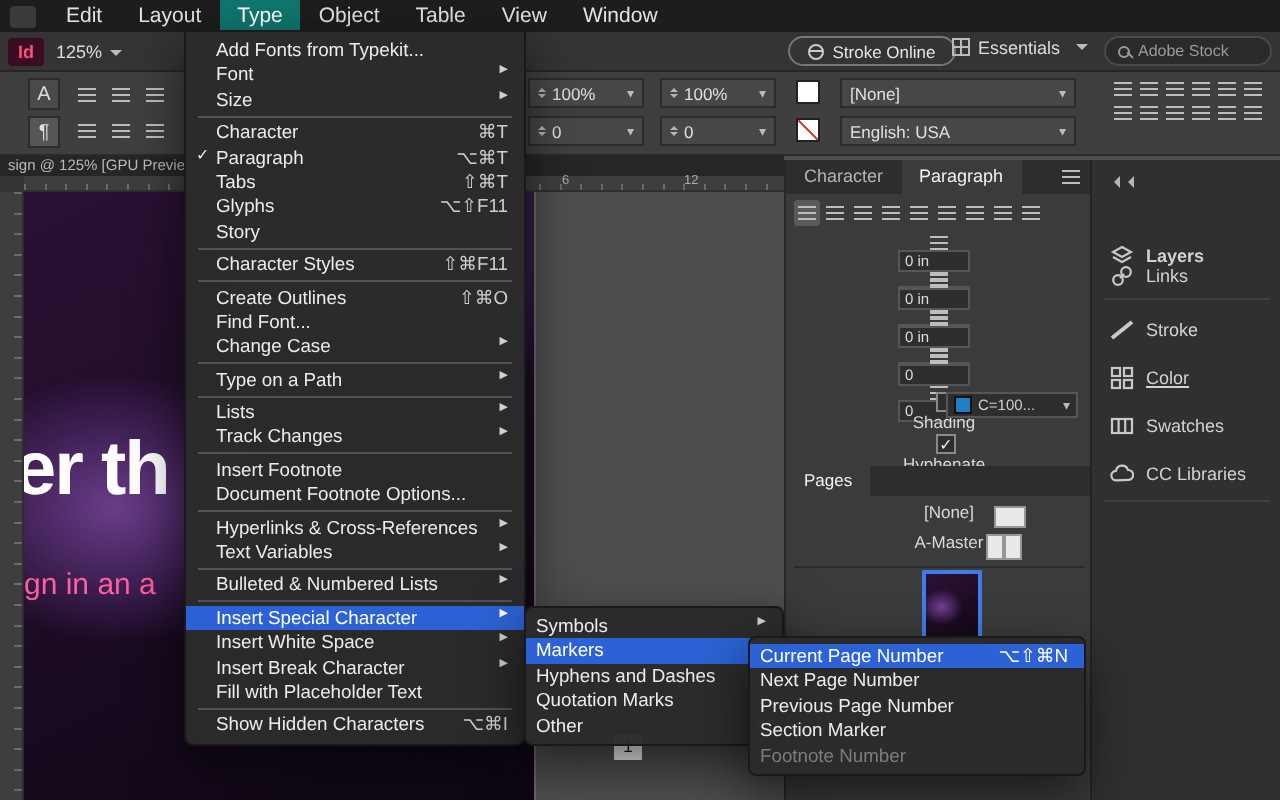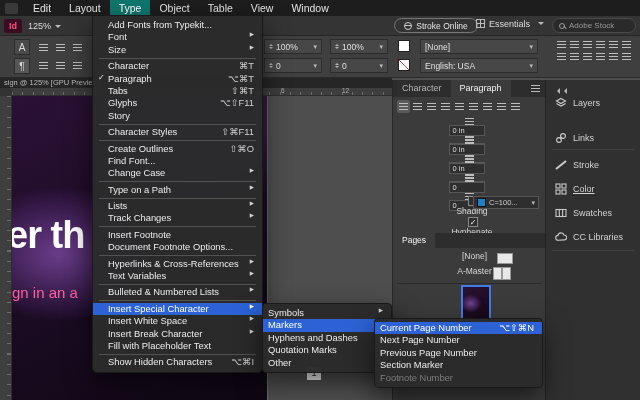--- a/index.html
+++ b/index.html
@@ -400,21 +400,21 @@
     <div id="pnum">1</div>
   </div>
 
   <div id="dock">
     <span class="dchev">
         <i></i>
         <i></i>
       </span>
     <span style="position:absolute;left:34px;top:8px;"><i class="bars"></i></span>
 
-    <div class="ditem" style="top:13px;">
+    <div class="ditem" style="top:38px;font-weight:bold;">
       <svg viewBox="0 0 12 12">
           <path d="M6 1.5 10.5 4 6 6.5 1.5 4Z"></path>
           <path d="M1.5 6.5 6 9l4.5-2.5"></path>
         </svg>
       <span>Layers</span>
     </div>
     <div class="ditem" style="top:48px;">
       <svg viewBox="0 0 12 12">
           <circle cx="4" cy="8" r="2.4"></circle>
           <circle cx="8" cy="4" r="2.4"></circle>

